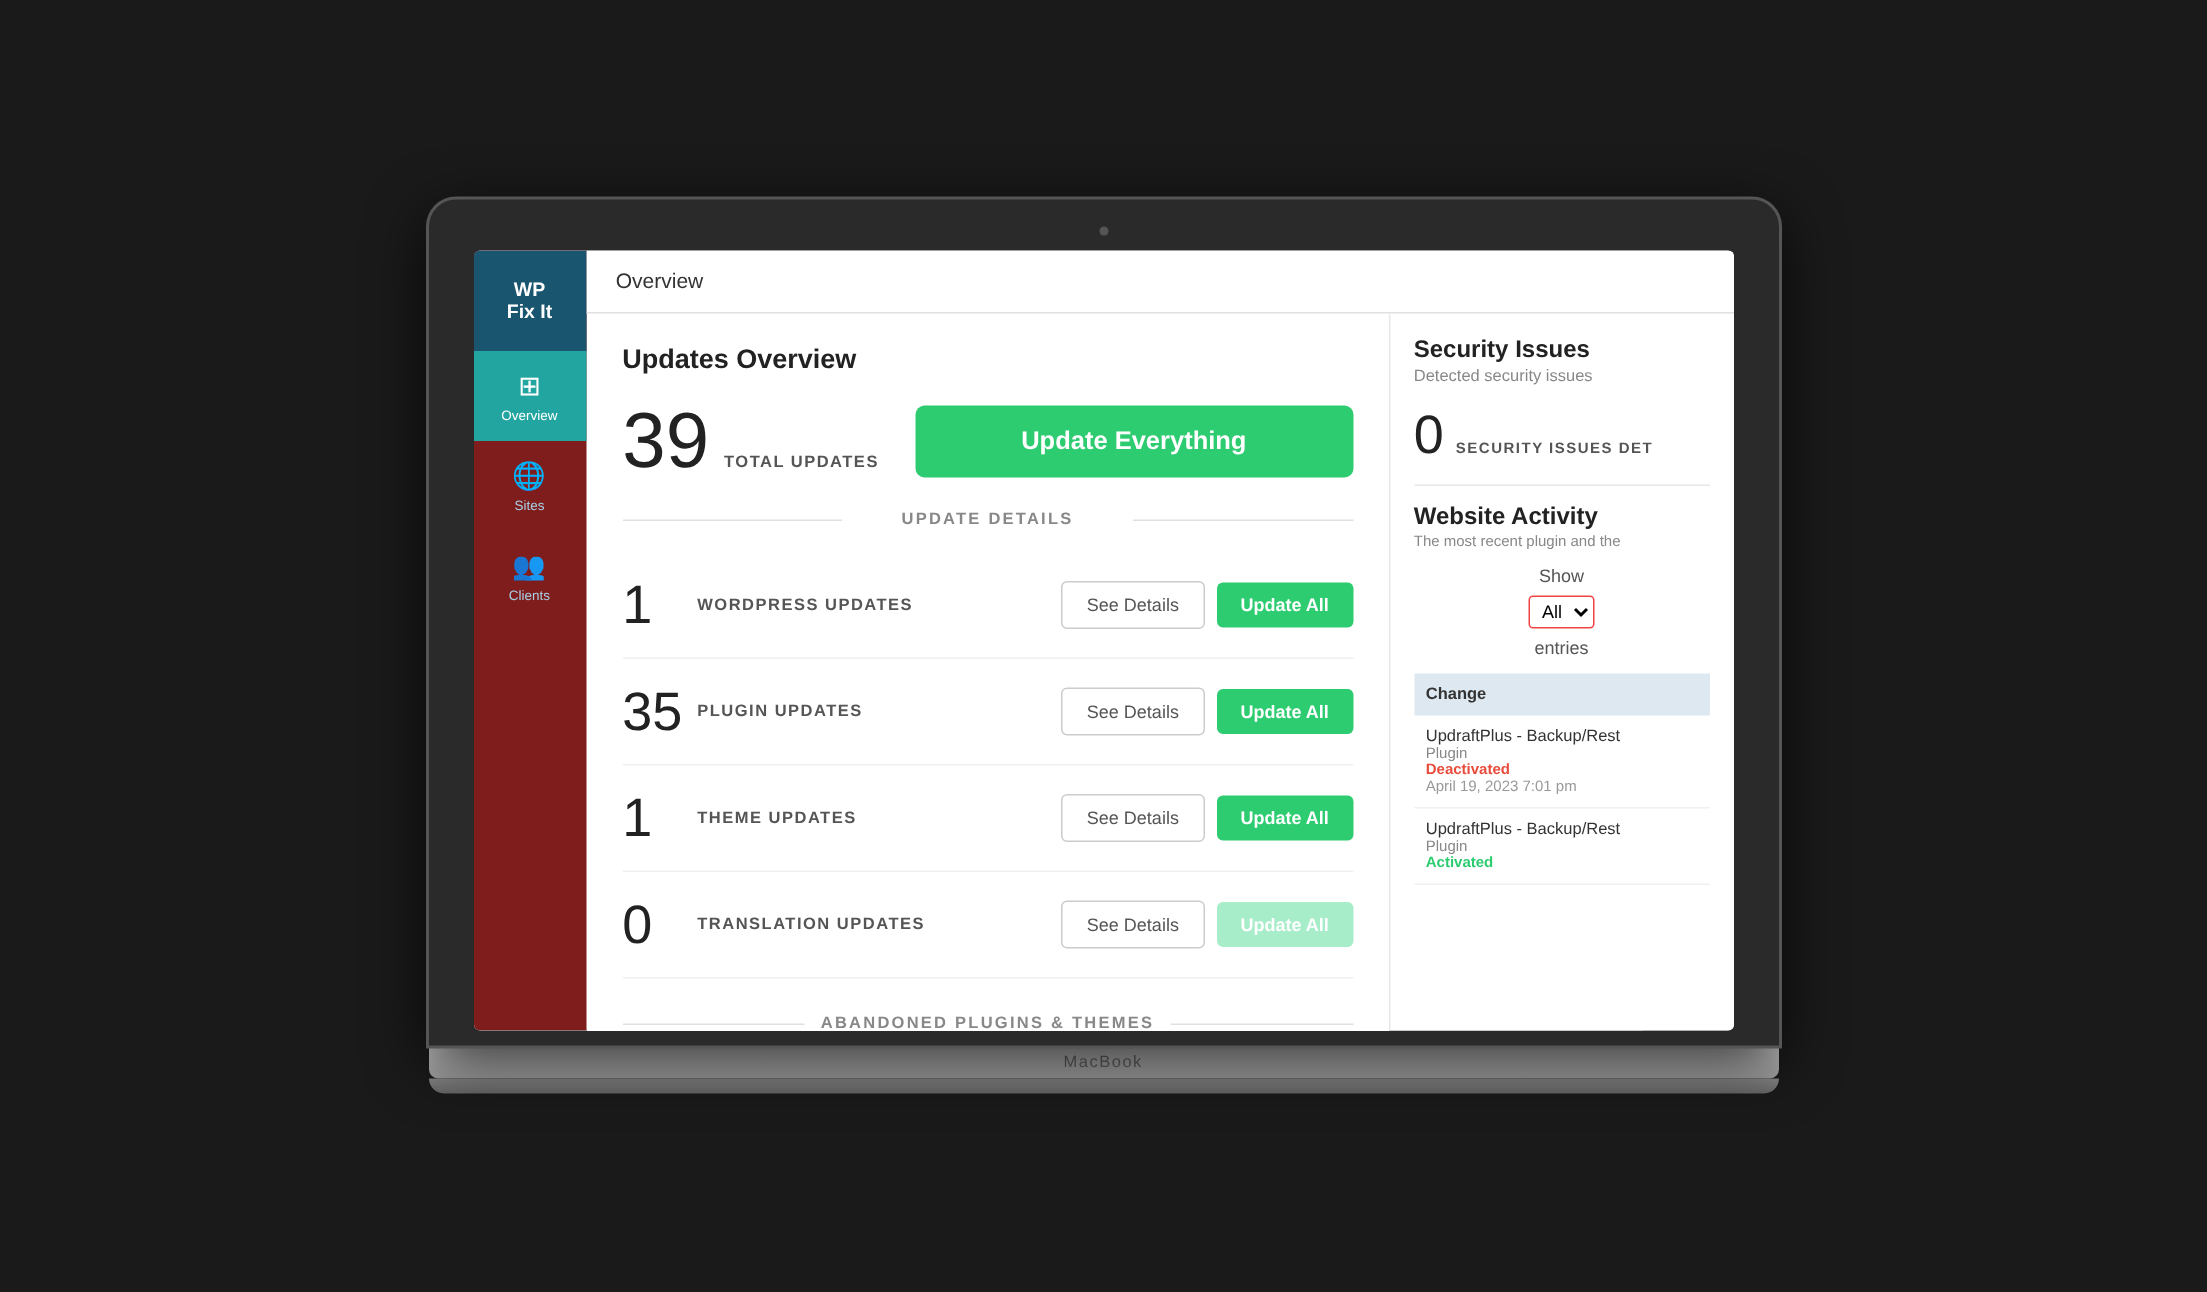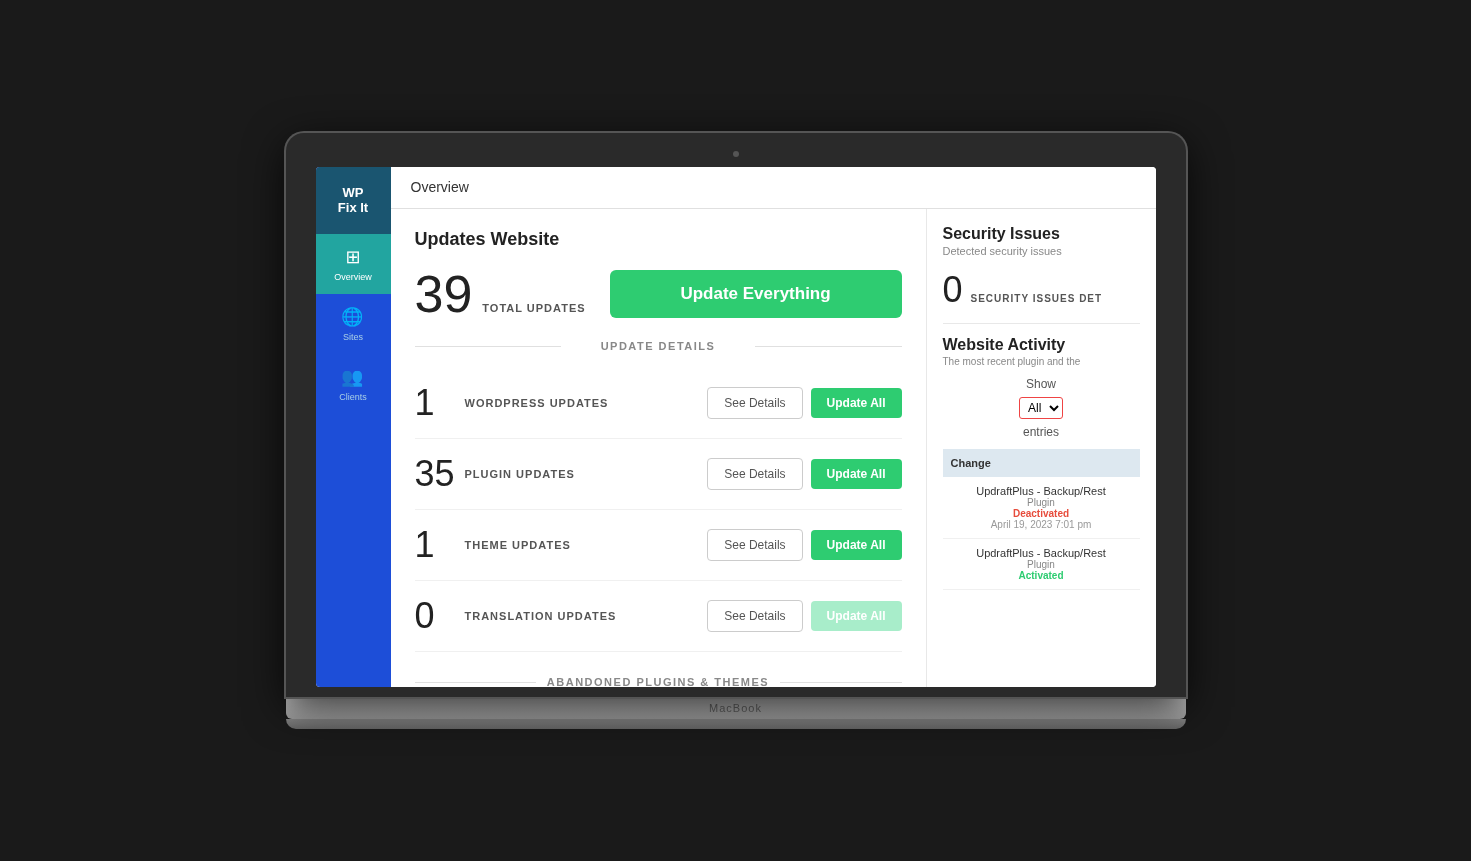--- a/index.html
+++ b/index.html
@@ -57,21 +57,21 @@
     }
     .laptop-foot {
       height: 10px;
       background: linear-gradient(180deg, #888 0%, #666 100%);
       border-radius: 0 0 20px 20px;
     }
 
     
     .sidebar {
       width: 75px;
-      background: #1d4ed8;
+      background: #7f1d1d;
       display: flex;
       flex-direction: column;
       align-items: center;
       padding-top: 0;
       flex-shrink: 0;
     }
 
     .sidebar-logo {
       background: #1a5570;
       width: 100%;
@@ -396,21 +396,20 @@
       text-align: left;
       color: #333;
       font-weight: 600;
     }
 
     .activity-table td {
       padding: 8px 8px;
       border-bottom: 1px solid #f0f0f0;
       color: #444;
       vertical-align: top;
-      text-align: center;
     }
 
     .activity-plugin-name {
       font-size: 11px;
       color: #333;
       font-weight: 500;
     }
 
     .activity-type {
       font-size: 10px;
@@ -465,21 +464,21 @@
 
       <div class="main-area">
 
         <div class="top-bar">
           <span class="top-bar-title">Overview</span>
         </div>
 
         <div class="content-area">
 
           <div class="main-panel">
-            <div class="section-title">Updates Website</div>
+            <div class="section-title">Updates Overview</div>
 
             <div style="height: 14px;"></div>
 
             <div class="updates-header">
               <div class="total-updates-block">
                 <span class="total-number">39</span>
                 <span class="total-label">TOTAL UPDATES</span>
               </div>
               <button class="update-everything-btn">Update Everything</button>
             </div>

